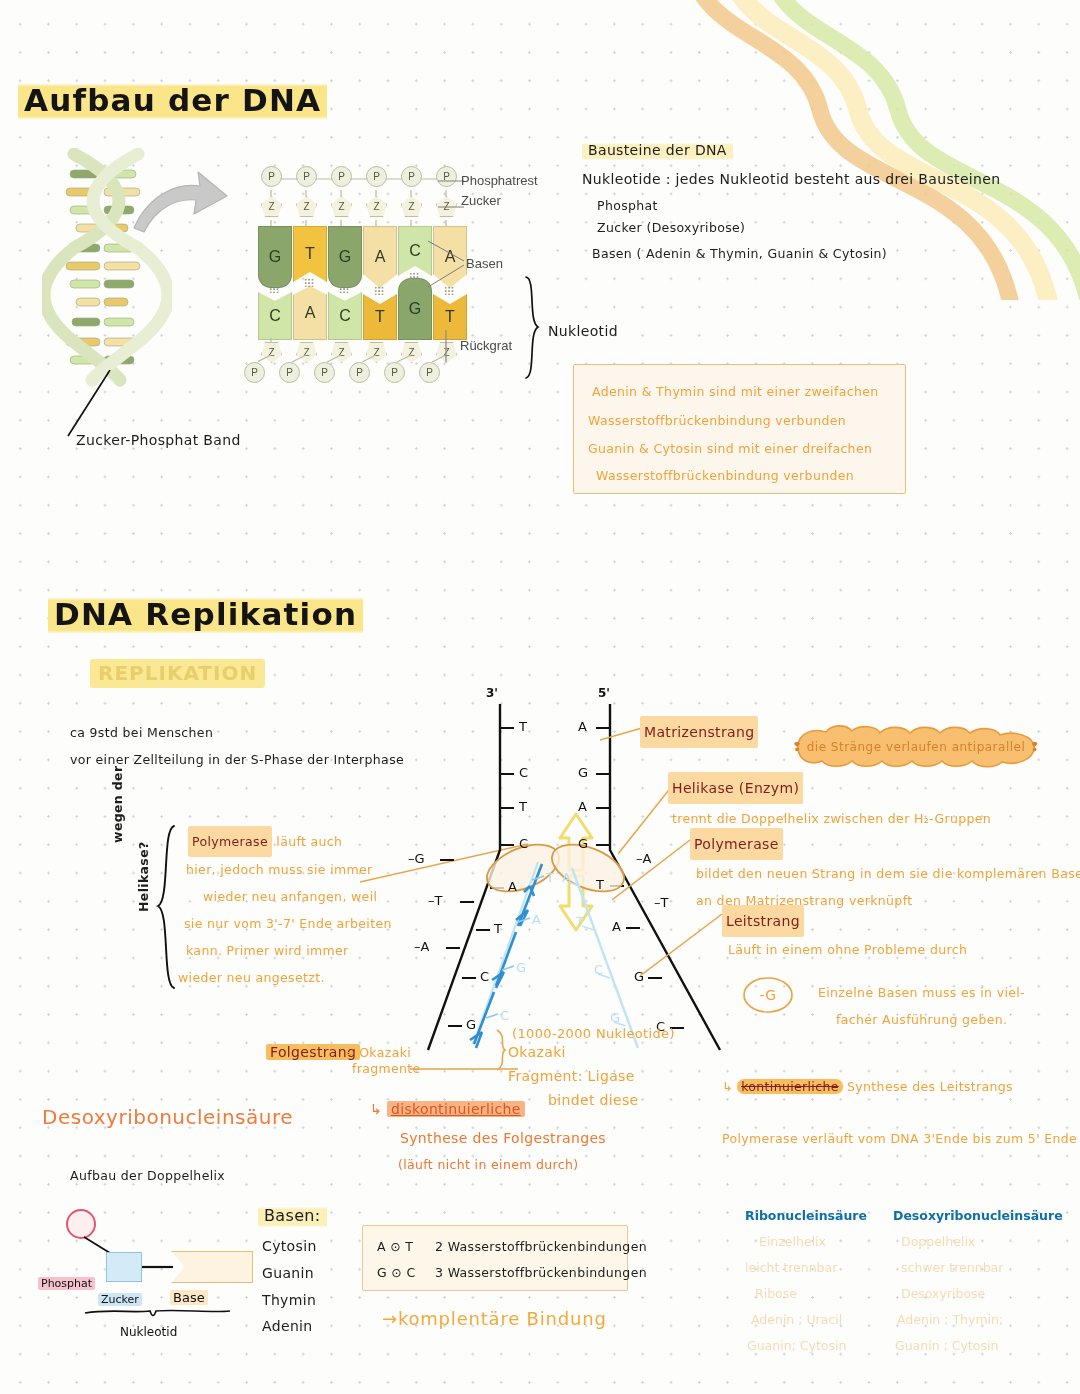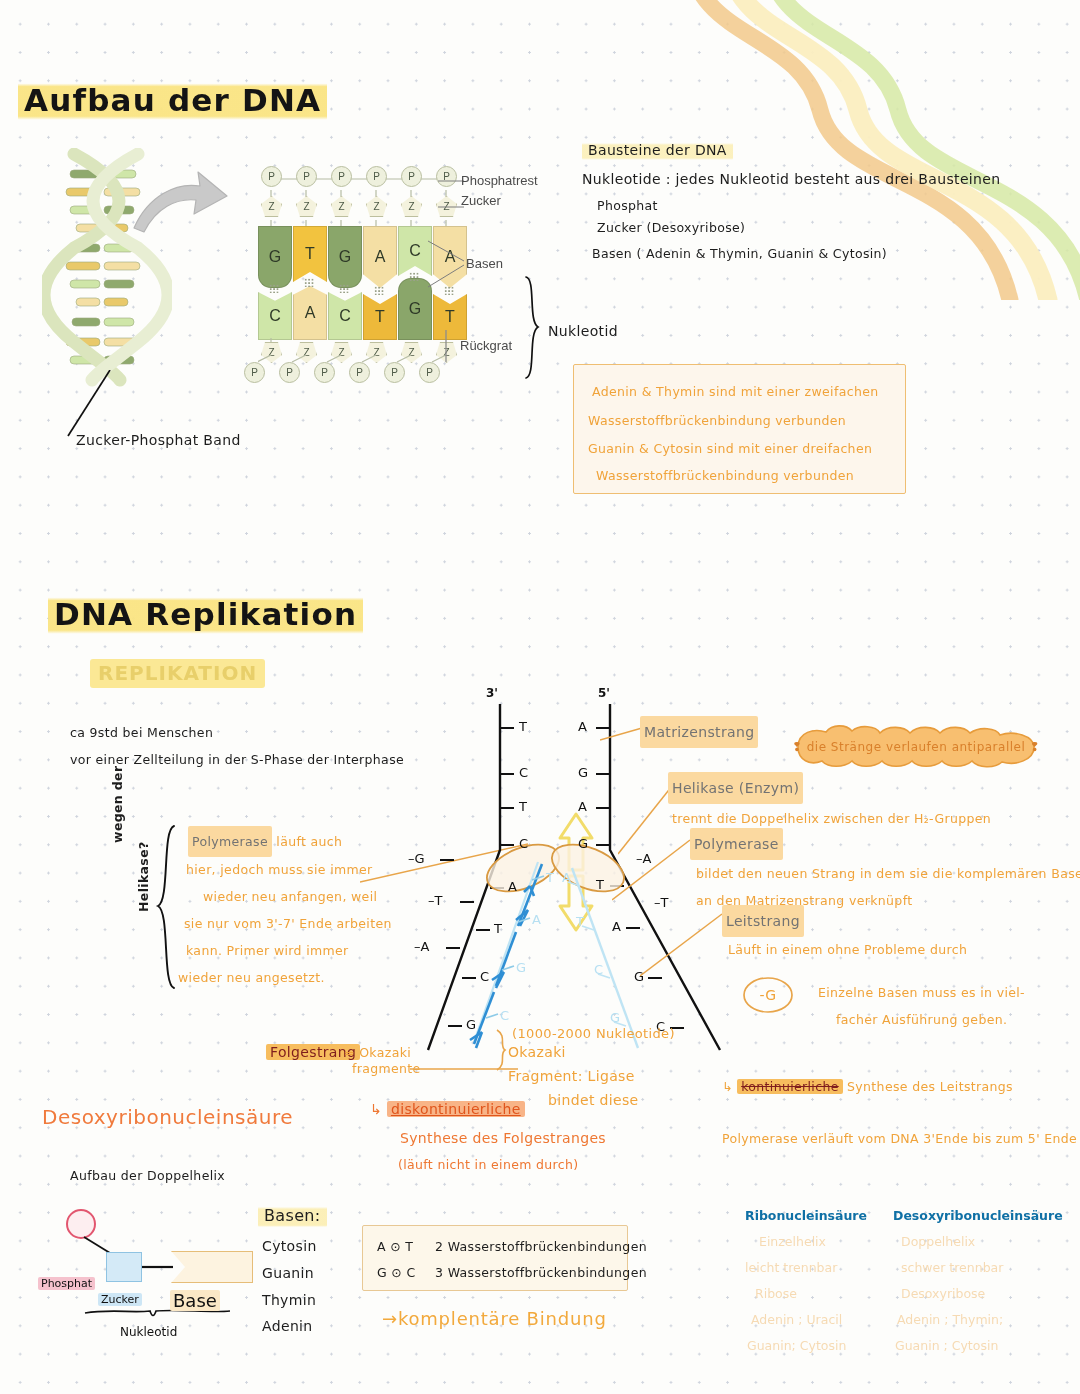--- a/index.html
+++ b/index.html
@@ -33,21 +33,21 @@
 
   
   .hw{font-family:"DejaVu Sans", sans-serif;color:#1d1d1d;font-size:12.5px;letter-spacing:.35px;white-space:nowrap;}
   .hw-o{font-family:"DejaVu Sans", sans-serif;color:#f0a33a;font-size:12.5px;letter-spacing:.35px;white-space:nowrap;}
   .hw-red{font-family:"DejaVu Sans", sans-serif;color:#ee7732;font-size:12.5px;letter-spacing:.35px;white-space:nowrap;}
   .big{font-size:14px;}
   .sm{font-size:13px;}
   .diagram-label{font-family:"Liberation Sans", sans-serif;color:#4b4b4b;font-size:13px;white-space:nowrap;}
 
   .hl-orange{background:#f7bd5e;color:#7f1d1d;padding:0 4px;border-radius:2px;}
-  .hl-orange-lite{background:#fbd9a0;color:#737373;padding:8px 4px;border-radius:2px;}
+  .hl-orange-lite{background:#fbd9a0;color:#7f1d1d;padding:8px 4px;border-radius:2px;}
   .hl-red{background:#f8b487;color:#e0551c;padding:0 4px;border-radius:2px;text-decoration:underline;}
 
   
   .box-orange{border:1.6px solid #efbe72;background:#fdf6ec;border-radius:2px;}
   .box-tan{border:1.5px solid #e8c894;background:#fdf7ea;border-radius:2px;}
 
   
   .ladder{position:absolute;left:258px;top:168px;}
   .pz{position:absolute;width:21px;height:21px;}
   .pz span{position:absolute;left:0;top:0;width:100%;height:100%;display:flex;align-items:center;justify-content:center;
@@ -550,21 +550,21 @@
   <svg width="52" height="40">
       <ellipse cx="26" cy="20" rx="24" ry="17" fill="none" stroke="#e8a54a" stroke-width="1.7"></ellipse>
     </svg>
   <div class="hw-o" style="position:absolute;left:0;top:0;width:52px;height:40px;display:flex;align-items:center;justify-content:center;font-size:14px;">-G</div>
 </div>
 <div class="abs hw-o" style="left:818px;top:985px;">Einzelne Basen muss es in viel-</div>
 <div class="abs hw-o" style="left:836px;top:1012px;">facher Ausführung geben.</div>
 
 <div class="abs hw-o" style="left:722px;top:1079px;">
   <span>↳</span>
-  <span class="hl-orange" style="text-decoration:line-through;">kontinuierliche</span>
+  <span class="hl-orange" style="text-decoration:line-through;border-radius:7px;">kontinuierliche</span>
   <span>Synthese  des  Leitstrangs</span>
 </div>
 <div class="abs hw-o" style="left:722px;top:1131px;">Polymerase verläuft vom DNA 3'Ende bis zum 5' Ende</div>
 
 <div class="abs hw-o big" style="left:266px;top:1044px;">
   <span class="hl-orange">Folgestrang</span>
 </div>
 <div class="abs hw-o" style="left:344px;top:1045px;">= Okazaki</div>
 <div class="abs hw-o" style="left:352px;top:1061px;">fragmente</div>
 <div class="abs" style="left:410px;top:1058px;">
@@ -597,21 +597,21 @@
   <svg width="230" height="130" style="position:absolute;left:0;top:0;">
     <line x1="44" y1="32" x2="70" y2="48" stroke="#111" stroke-width="1.8"></line>
     <line x1="101" y1="62" x2="133" y2="62" stroke="#111" stroke-width="2.2"></line>
     <path d="M45,108 C70,104 92,108 110,106 C112,112 114,112 116,106 C140,104 170,108 190,106" stroke="#111" stroke-width="1.7" fill="none"></path>
   </svg>
   <div class="sq-blue" style="position:absolute;left:66px;top:47px;"></div>
   <div class="flag-base" style="position:absolute;left:131px;top:46px;"></div>
 
   <div style="position:absolute;left:-2px;top:72px;font-family:'DejaVu Sans',sans-serif;font-size:11px;color:#111;background:#f5c2cd;padding:0 3px;border-radius:2px;">Phosphat</div>
   <div style="position:absolute;left:58px;top:88px;font-family:'DejaVu Sans',sans-serif;font-size:11px;color:#111;background:#cde6f5;padding:0 3px;border-radius:2px;">Zucker</div>
-  <div style="position:absolute;left:130px;top:85px;font-family:'DejaVu Sans',sans-serif;font-size:18px;color:#111;background:#fbe8c6;padding:0 3px;border-radius:2px;">Base</div>
+  <div style="position:absolute;left:130px;top:85px;font-family:'DejaVu Sans',sans-serif;font-size:13px;color:#111;background:#fbe8c6;padding:0 3px;border-radius:2px;">Base</div>
   <div style="position:absolute;left:80px;top:120px;font-family:'DejaVu Sans',sans-serif;font-size:12px;color:#111;">Nukleotid</div>
 </div>
 
 <div class="abs hw big" style="left:258px;top:1206px;font-size:16px;">
   <span class="hl-yellow" style="background:linear-gradient(180deg,rgba(250,228,130,0) 8%,rgba(250,228,130,.55) 18%,rgba(250,228,130,.55) 88%,rgba(250,228,130,0) 96%);text-align:center;">Basen:</span>
 </div>
 <div class="abs hw big" style="left:262px;top:1238px;">Cytosin</div>
 <div class="abs hw big" style="left:262px;top:1265px;">Guanin</div>
 <div class="abs hw big" style="left:262px;top:1292px;">Thymin</div>
 <div class="abs hw big" style="left:262px;top:1318px;">Adenin</div>

